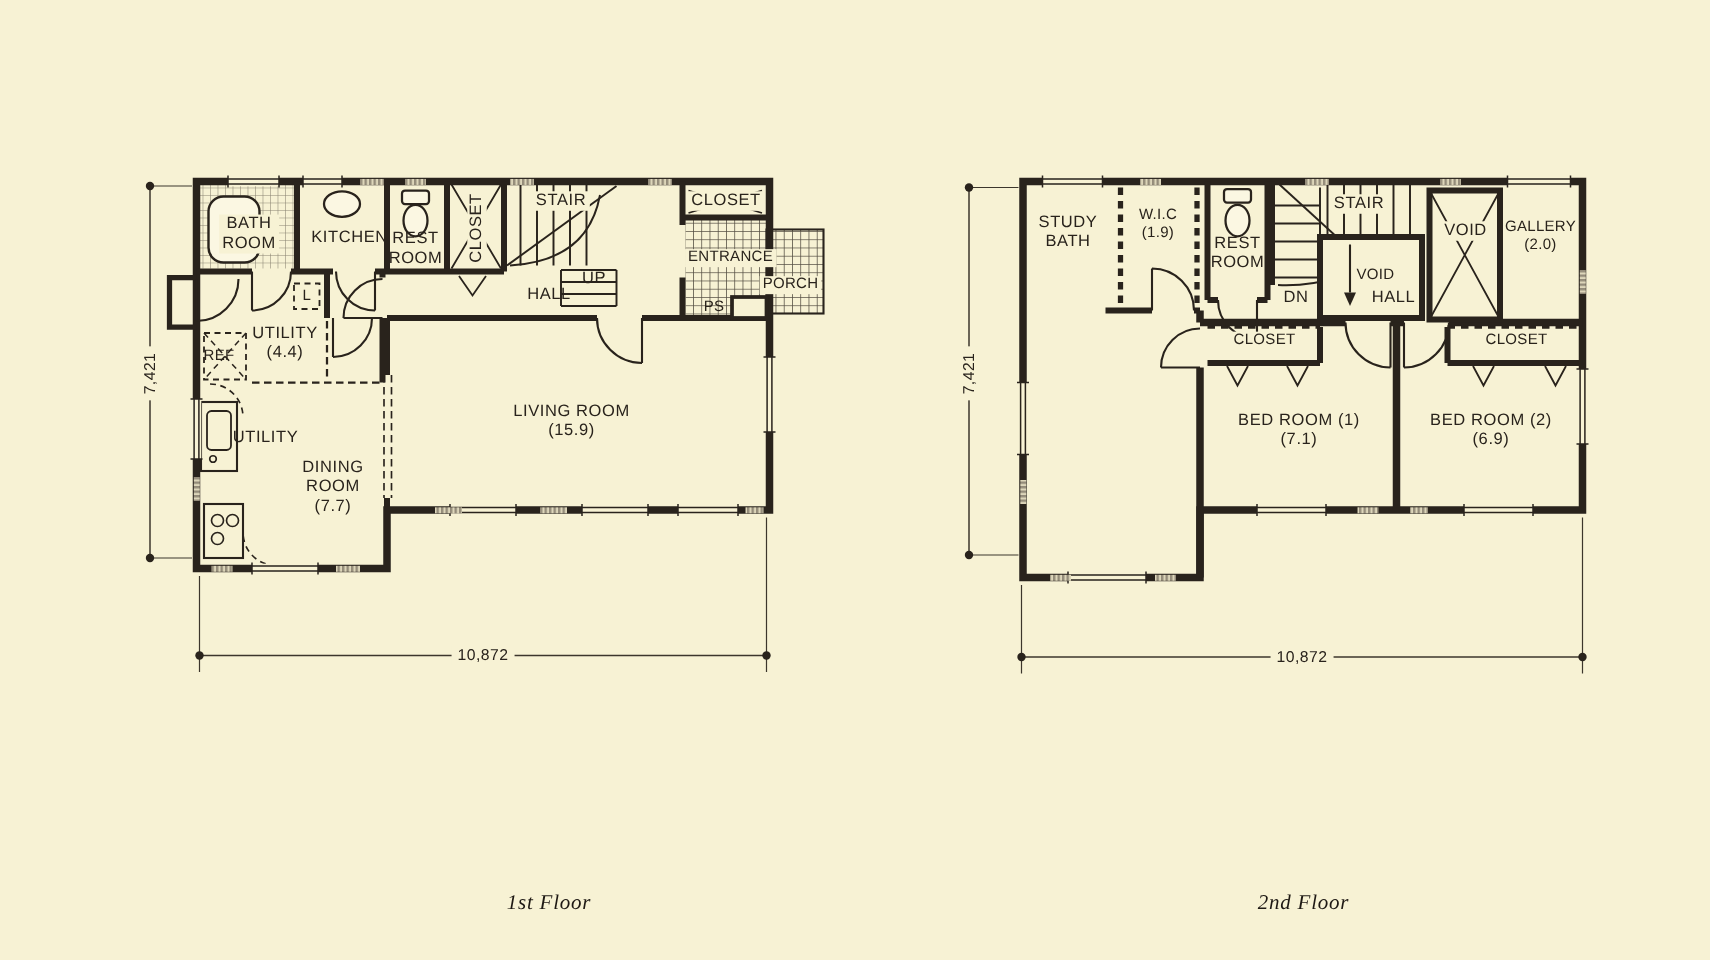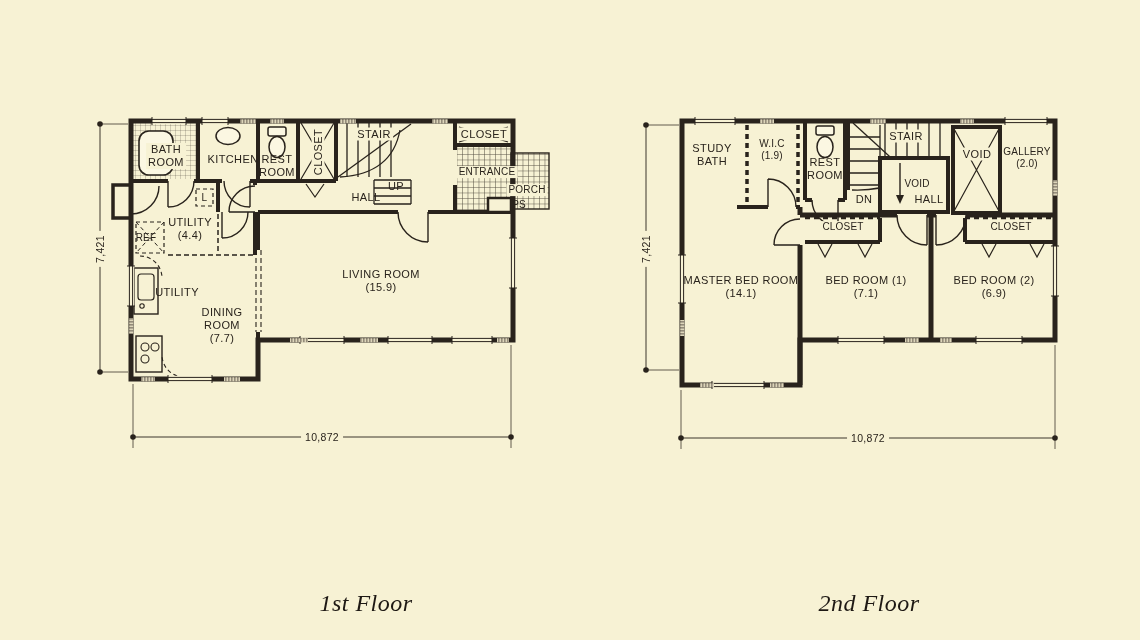--- a/index.html
+++ b/index.html
@@ -32,21 +32,21 @@
     background:var(--paper);
     padding:0 4px;
     color:var(--ink);
   }
   .dim.rot{transform:translate(-50%,-50%) rotate(-90deg);}
   .floor-title{
     position:absolute;
     transform:translate(-50%,-50%);
     font-family:"Liberation Serif",serif;
     font-style:italic;
-    font-size:24px;
+    font-size:14px;
     letter-spacing:.5px;
     color:#1e1914;
     white-space:nowrap;
   }
 </style>
 </head>
 <body>
 
 <div id="canvas">
 
@@ -321,21 +321,21 @@
   <div class="lbl" style="left:233px;top:159px">KITCHEN</div>
   <div class="lbl" style="left:277px;top:166px">REST
 ROOM</div>
   <div class="lbl rot bg" style="left:318px;top:152px">CLOSET</div>
   <div class="lbl bg" style="left:374px;top:134px">STAIR</div>
   <div class="lbl" style="left:396px;top:186px">UP</div>
   <div class="lbl" style="left:366px;top:197px">HALL</div>
   <div class="lbl bg" style="left:484px;top:134px">CLOSET</div>
   <div class="lbl bg sm" style="left:487px;top:172px">ENTRANCE</div>
   <div class="lbl bg sm" style="left:527px;top:190px">PORCH</div>
-  <div class="lbl sm" style="left:519px;top:205px">PS</div>
+  <div class="lbl sm" style="left:476px;top:205px">PS</div>
   <div class="lbl sm" style="left:204.5px;top:197.5px">L</div>
   <div class="lbl" style="left:190px;top:229px">UTILITY
 (4.4)</div>
   <div class="lbl sm" style="left:146px;top:238px">REF</div>
   <div class="lbl" style="left:177px;top:292px">UTILITY</div>
   <div class="lbl" style="left:222px;top:325px">DINING
 ROOM
 (7.7)</div>
   <div class="lbl" style="left:381px;top:281px">LIVING ROOM
 (15.9)</div>
@@ -351,22 +351,20 @@
 ROOM</div>
   <div class="lbl bg" style="left:906px;top:136px">STAIR</div>
   <div class="lbl sm" style="left:917px;top:184px">VOID</div>
   <div class="lbl" style="left:864px;top:199px">DN</div>
   <div class="lbl bg" style="left:977px;top:154px">VOID</div>
   <div class="lbl sm" style="left:1027px;top:158px">GALLERY
 (2.0)</div>
   <div class="lbl" style="left:929px;top:199px">HALL</div>
   <div class="lbl bg sm" style="left:843px;top:227px">CLOSET</div>
   <div class="lbl bg sm" style="left:1011px;top:227px">CLOSET</div>
-  <div class="lbl" style="left:741px;top:287px">MASTER BED ROOM
-(14.1)</div>
   <div class="lbl" style="left:866px;top:287px">BED ROOM (1)
 (7.1)</div>
   <div class="lbl" style="left:994px;top:287px">BED ROOM (2)
 (6.9)</div>
   <div class="dim rot" style="left:646px;top:249px">7,421</div>
   <div class="dim" style="left:868px;top:438px">10,872</div>
   <div class="floor-title" style="left:869px;top:603px">2nd Floor</div>
 
 </div>
 

